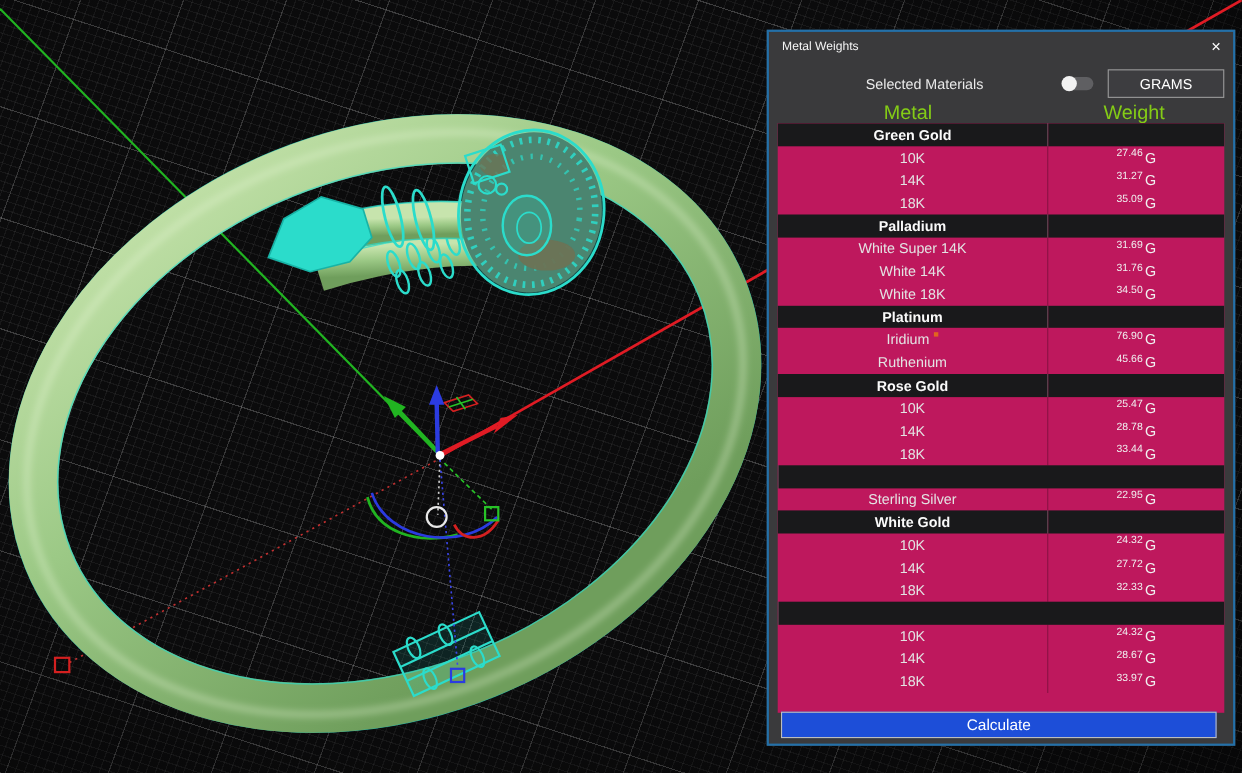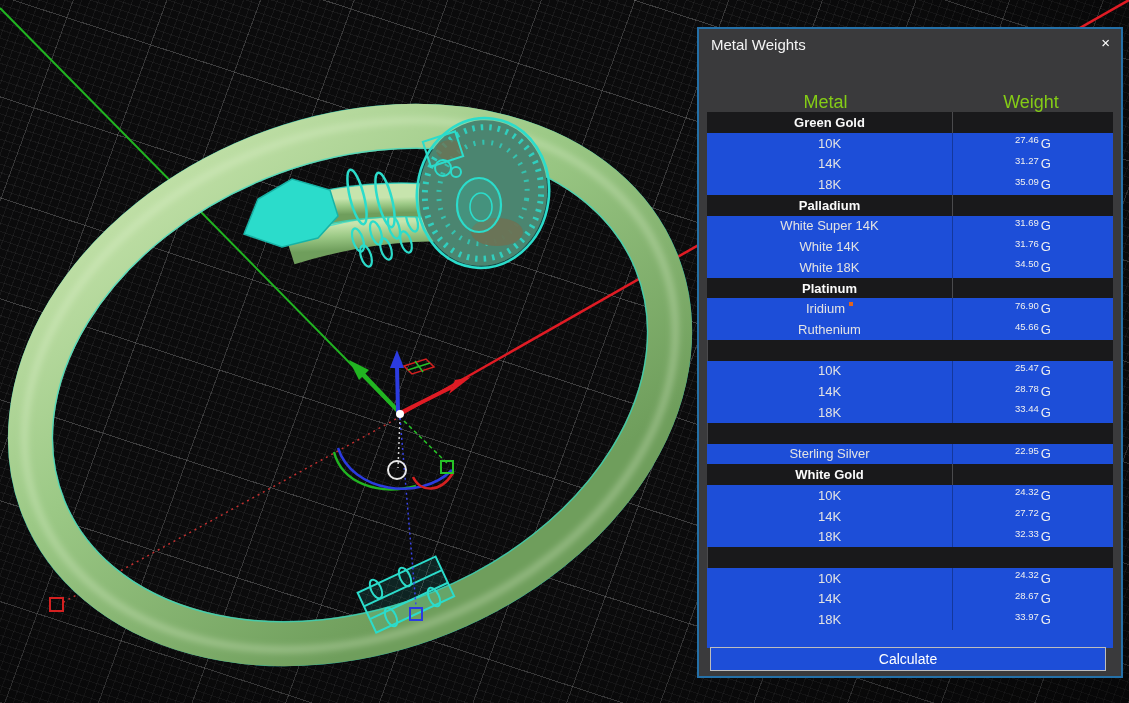--- a/index.html
+++ b/index.html
@@ -14,34 +14,34 @@
       repeating-linear-gradient(18deg,  rgba(255,255,255,0.055) 0 1px, transparent 1px 8px),
       repeating-linear-gradient(290deg, rgba(255,255,255,0.055) 0 1px, transparent 1px 8px);
   }
   .viewport::after{content:"";position:absolute;inset:0;
     background:radial-gradient(ellipse at 38% 42%, transparent 55%, rgba(0,0,0,0.38));}
   .scene{position:absolute;inset:0;z-index:2;}
 
   
   .panel{position:absolute;left:697px;top:27px;width:426px;height:651px;box-sizing:border-box;
     background:#3a3a3c;border:2px solid #2470a8;color:#ededed;z-index:10;}
-  .panel-title{position:absolute;left:12px;top:7px;font-size:15px;color:#f4f4f4;}
+  .panel-title{position:absolute;left:12px;top:7px;font-size:11px;color:#f4f4f4;}
   .close-btn{position:absolute;right:11px;top:6px;font-size:15px;color:#ffffff;cursor:pointer;line-height:16px;}
   .controls-row{position:absolute;left:0;right:8px;top:33px;height:28px;display:flex;align-items:center;justify-content:flex-end;}
   .sel-label{font-size:13px;color:#eaeaea;margin-right:72px;}
   .toggle{width:28px;height:12px;border-radius:7px;background:#5f5f62;position:relative;margin-right:13px;cursor:pointer;}
   .toggle-knob{position:absolute;left:-1px;top:-1px;width:14px;height:14px;border-radius:50%;background:#f2f2f2;}
   .unit-btn{width:104px;height:24px;border:1px solid #9b9b9b;background:#3d3d40;color:#fff;font-size:13px;
     display:flex;align-items:center;justify-content:center;cursor:pointer;}
   .cols-header{position:absolute;left:4px;right:8px;top:63px;height:20px;display:flex;font-size:18px;color:#84cc16;}
   .cols-header .hl{width:245px;text-align:center;}
   .cols-header .vgap{width:1px;}
   .cols-header .hr{flex:1;text-align:center;}
 
-  .mw-table{position:absolute;left:8px;right:8px;top:83px;height:536px;background:#1d4ed8;overflow:hidden;}
+  .mw-table{position:absolute;left:8px;right:8px;top:83px;height:536px;background:#be185d;overflow:hidden;}
   .row{display:flex;height:20.72px;align-items:stretch;font-size:13px;color:#e3e3e3;}
   .cell{display:flex;align-items:center;justify-content:center;}
   .left{width:245px;}
   .right{flex:1;}
   .vdiv{width:1px;background:rgba(0,0,0,0.28);}
   .row.cat .vdiv{background:#4a4a4d;}
   .catbar{background:#19191b;color:#fafafa;font-weight:600;font-size:13px;}
   .w-num{font-size:9.5px;position:relative;top:-3.5px;margin-right:2px;color:#f0f0f0;}
   .w-unit{font-size:13px;color:#f0f0f0;}
   .marker{display:inline-block;width:4px;height:4px;background:#e2641e;margin-left:4px;position:relative;top:-5px;}
@@ -159,20 +159,27 @@
       </g>
       <circle cx="400" cy="414" r="4" fill="#ffffff"></circle>
     </g>
   </svg>
 </div>
 
 <div class="panel">
   <div class="panel-title">Metal Weights</div>
   <div class="close-btn">×</div>
 
+  <div class="controls-row">
+    <span class="sel-label">Selected Materials</span>
+    <span class="toggle">
+        <span class="toggle-knob"></span>
+      </span>
+    <span class="unit-btn">GRAMS</span>
+  </div>
 
   <div class="cols-header">
     <span class="hl">Metal</span>
     <span class="vgap"></span>
     <span class="hr">Weight</span>
   </div>
 
   <div class="mw-table" id="mw-table">
       <div class="row cat">
         <div class="cell left catbar">Green Gold</div>
@@ -247,20 +254,21 @@
       </div>
       <div class="row">
         <div class="cell left">Ruthenium</div>
         <div class="vdiv"></div>
         <div class="cell right">
           <div class="w-num">45.66</div>
           <div class="w-unit">G</div>
         </div>
       </div>
       <div class="row cat">
+        <div class="cell left catbar">Rose Gold</div>
         <div class="vdiv"></div>
         <div class="cell right catbar"></div>
       </div>
       <div class="row">
         <div class="cell left">10K</div>
         <div class="vdiv"></div>
         <div class="cell right">
           <div class="w-num">25.47</div>
           <div class="w-unit">G</div>
         </div>

